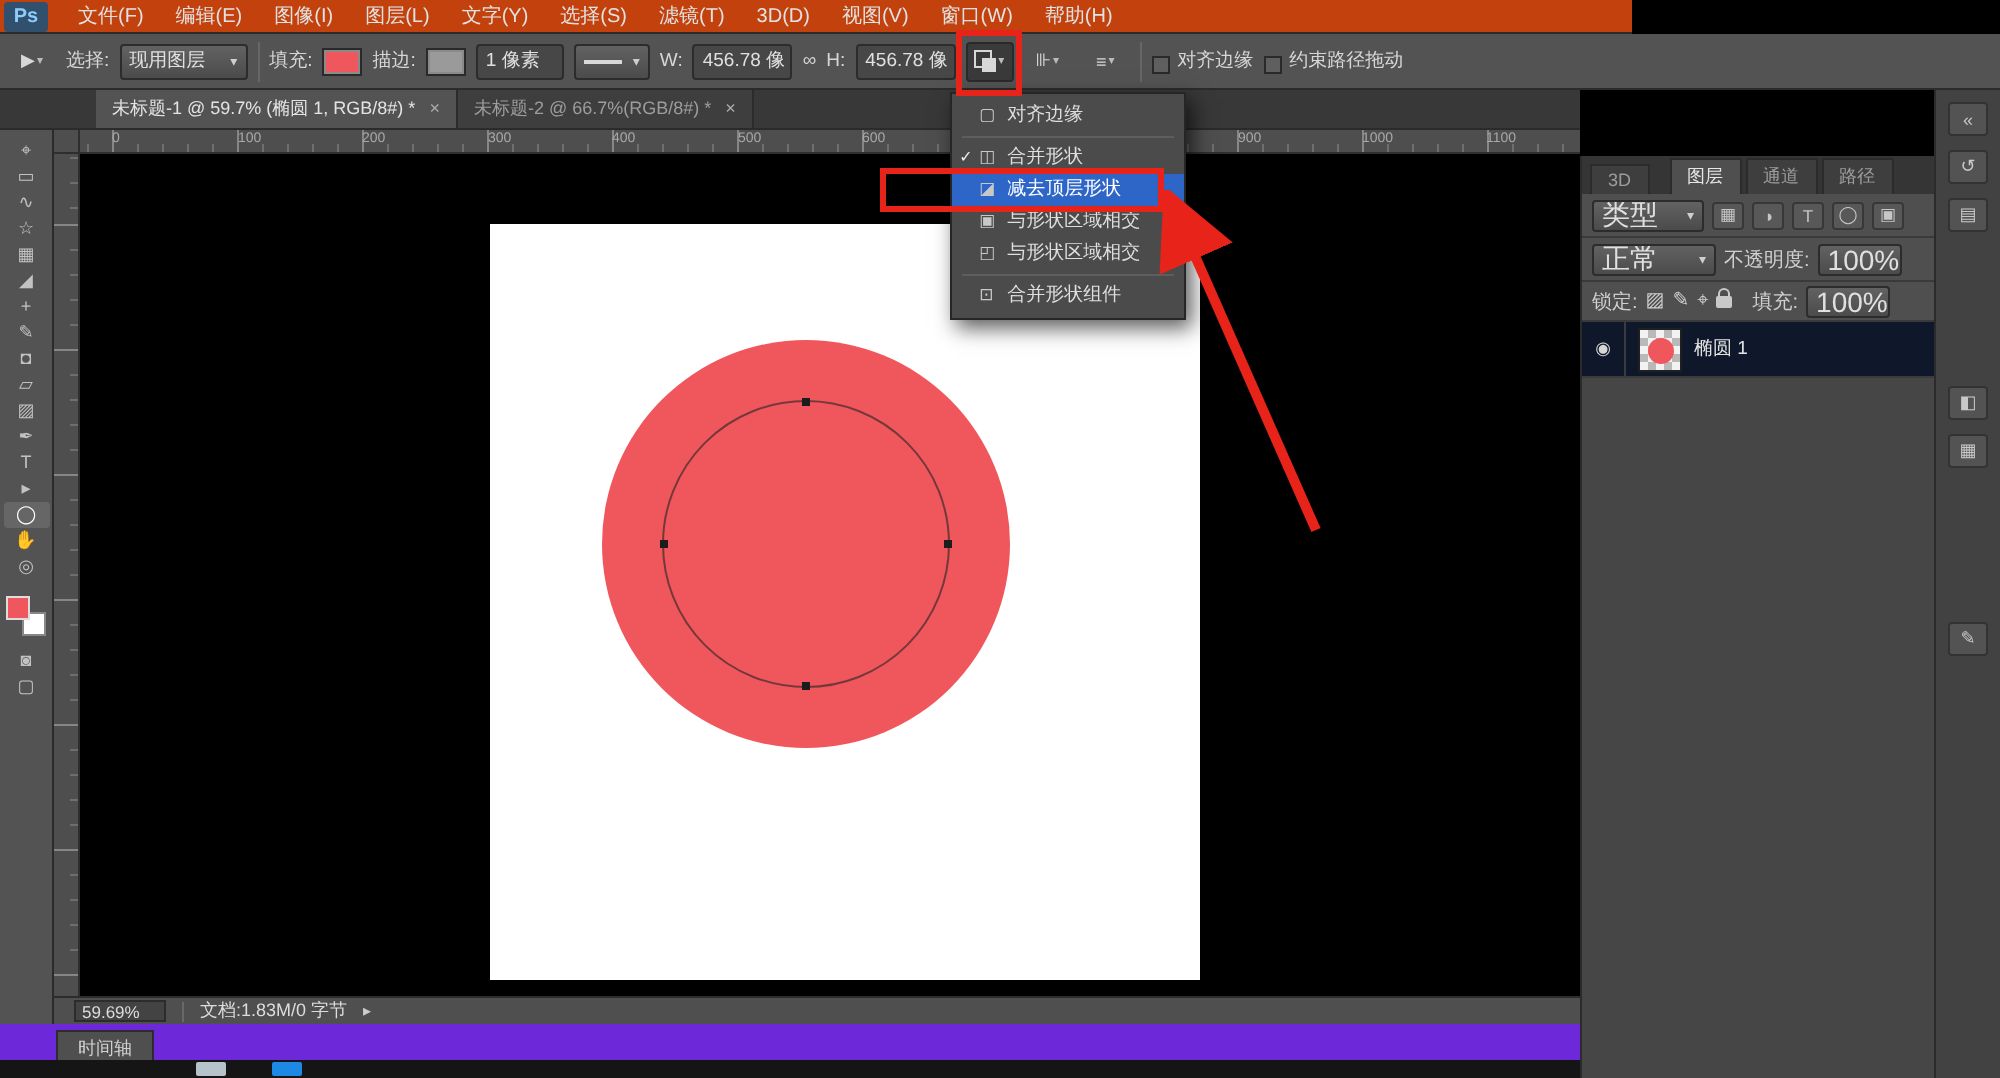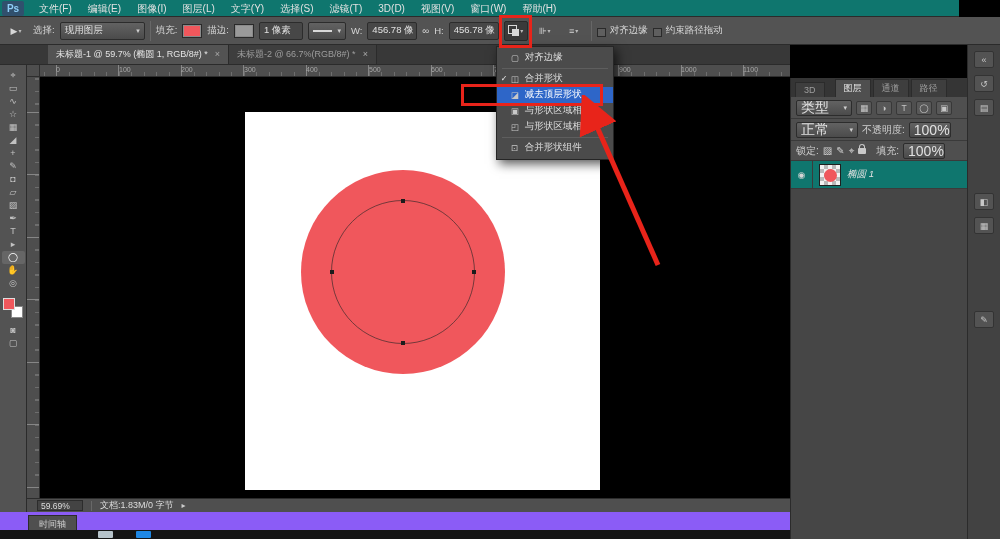--- a/index.html
+++ b/index.html
@@ -5,22 +5,22 @@
   * { box-sizing: border-box; margin: 0; padding: 0; }
   html,body { width:1000px; height:539px; }
   body {
     position: relative;
     font-family: "Liberation Sans", "DejaVu Sans", sans-serif;
     background:#000; overflow:hidden; color:#ddd; font-size:10px;
     -webkit-font-smoothing: antialiased;
   }
 
   
-  .menubar { position:absolute; left:0; top:0; width:959px; height:17px;
-    background:#0f766e; border-bottom:1px solid #2b2b2b; display:flex; align-items:center; gap:2px; z-index:10;}
+  .menubar { position:absolute; left:0; top:0; width:816px; height:17px;
+    background:#c2410c; border-bottom:1px solid #2b2b2b; display:flex; align-items:center; gap:2px; z-index:10;}
   .ps-logo { width:22px; height:15px; margin:0 6px 0 2px; background:#30506d; color:#8ecdf8;
     font-weight:bold; font-size:10px; display:flex; align-items:center; justify-content:center; border-radius:2px;}
   .menu-item { padding:0 7px; font-size:10px; color:#e2e2e2; line-height:17px; }
 
   
   .optionsbar { position:absolute; left:0; top:17px; width:1000px; height:28px;
     background:#535353; border-bottom:1px solid #2b2b2b; display:flex; align-items:center; gap:5px; padding-left:4px; z-index:20;}
   .lbl { font-size:9.5px; color:#d6d6d6; white-space:nowrap; }
   .dd, .field { height:18px; display:inline-flex; align-items:center; padding:0 4px;
     background:linear-gradient(#626262,#4b4b4b); border:1px solid #2c2c2c; border-radius:2px;
@@ -108,21 +108,21 @@
 
   
   .statusbar { position:absolute; left:27px; top:498px; width:763px; height:14px; background:#4f4f4f;
     border-top:1px solid #2c2c2c; display:flex; align-items:center; gap:8px; padding-left:10px; font-size:9px; }
   .zoom-box { width:46px; height:11px; background:#434343; border:1px solid #2c2c2c; color:#ddd;
     font-size:8.5px; display:flex; align-items:center; padding-left:3px; }
   .status-sep { width:1px; height:10px; background:#3a3a3a; border-right:1px solid #686868; }
   .status-arrow { font-size:8px; color:#ccc; }
 
   
-  .bottom-strip { position:absolute; left:0; top:512px; width:790px; height:27px; background:#8b5cf6; }
+  .bottom-strip { position:absolute; left:0; top:512px; width:790px; height:27px; background:#6d28d9; }
   .timeline-tab { position:absolute; left:28px; top:3px; padding:2px 10px; background:#4f4f4f;
     border:1px solid #2c2c2c; border-bottom:none; font-size:9px; color:#cfcfcf; }
   .taskbar { position:absolute; left:0; bottom:0; width:790px; height:9px; background:#151515; }
   .task-icon { position:absolute; top:1px; width:15px; height:7px; border-radius:1px; }
   .ti1 { left:98px; background:#b6c3ca; }
   .ti2 { left:136px; background:#1e88e5; }
 
   
   .right-col { position:absolute; left:790px; top:45px; width:177px; height:494px; background:#464646;
     border-left:1px solid #2b2b2b;margin-top:33px; }
@@ -134,21 +134,21 @@
     border-bottom:1px solid #3a3a3a; }
   .prow .dd { height:16px; font-size:14px; }
   .picon { width:16px; height:14px; display:inline-flex; align-items:center; justify-content:center;
     font-size:8.5px; color:#c6c6c6; background:#585858; border:1px solid #383838; border-radius:2px; }
   .plabel { font-size:10px; color:#cfcfcf; white-space:nowrap; }
   .lockicon { position:relative; width:8px; height:6px; background:#c9c9c9; border-radius:1px; display:inline-block; }
   .lockicon::before { content:""; position:absolute; left:1px; top:-4px; width:4px; height:4px;
     border:1px solid #c9c9c9; border-bottom:none; border-radius:3px 3px 0 0; }
   .layer-list { background:#464646; }
   .layer-row { display:flex; align-items:center; height:28px; border-bottom:1px solid #3b3b3b; }
-  .layer-row.selected { background:#0f766e;font-style:italic; }
+  .layer-row.selected { background:#0f172a; }
   .eyecell { width:22px; align-self:stretch; display:flex; align-items:center; justify-content:center;
     border-right:1px solid #3b3b3b; }
   .eye::before { content:"◉"; font-size:9px; color:#d6d6d6; }
   .thumb { position:relative; width:22px; height:22px; margin:0 6px; border:1px solid #1f1f1f;
     background:repeating-conic-gradient(#b9b9b9 0% 25%, #f2f2f2 0% 50%) 0 0/8px 8px; }
   .thumb.bg-thumb { background:#fff; }
   .thumb-circle { position:absolute; left:4px; top:4px; width:13px; height:13px; border-radius:50%; background:#f0575c; }
   .layer-name { font-size:9.5px; color:#e3e3e3; }
   .layer-lock { margin-left:auto; margin-right:8px; }
   .panel-bottom { position:absolute; left:4px; right:4px; bottom:5px; height:18px; display:flex;
@@ -182,21 +182,21 @@
   <span class="menu-item">窗口(W)</span>
   <span class="menu-item">帮助(H)</span>
 </header>
 
 <div class="optionsbar">
   <span class="toolbtn">
     <span>▶</span>
     <span class="mini">▾</span>
   </span>
   <span class="lbl">选择:</span>
-  <span class="dd" style="width:85px">
+  <span class="dd" style="width:64px">
     <span>现用图层</span>
   </span>
   <span class="vsep"></span>
   <span class="lbl">填充:</span>
   <span class="swatch fill-swatch"></span>
   <span class="lbl">描边:</span>
   <span class="swatch stroke-swatch"></span>
   <span class="field" style="width:44px">1 像素</span>
   <span class="dd" style="width:38px">
     <span class="line-sample"></span>

